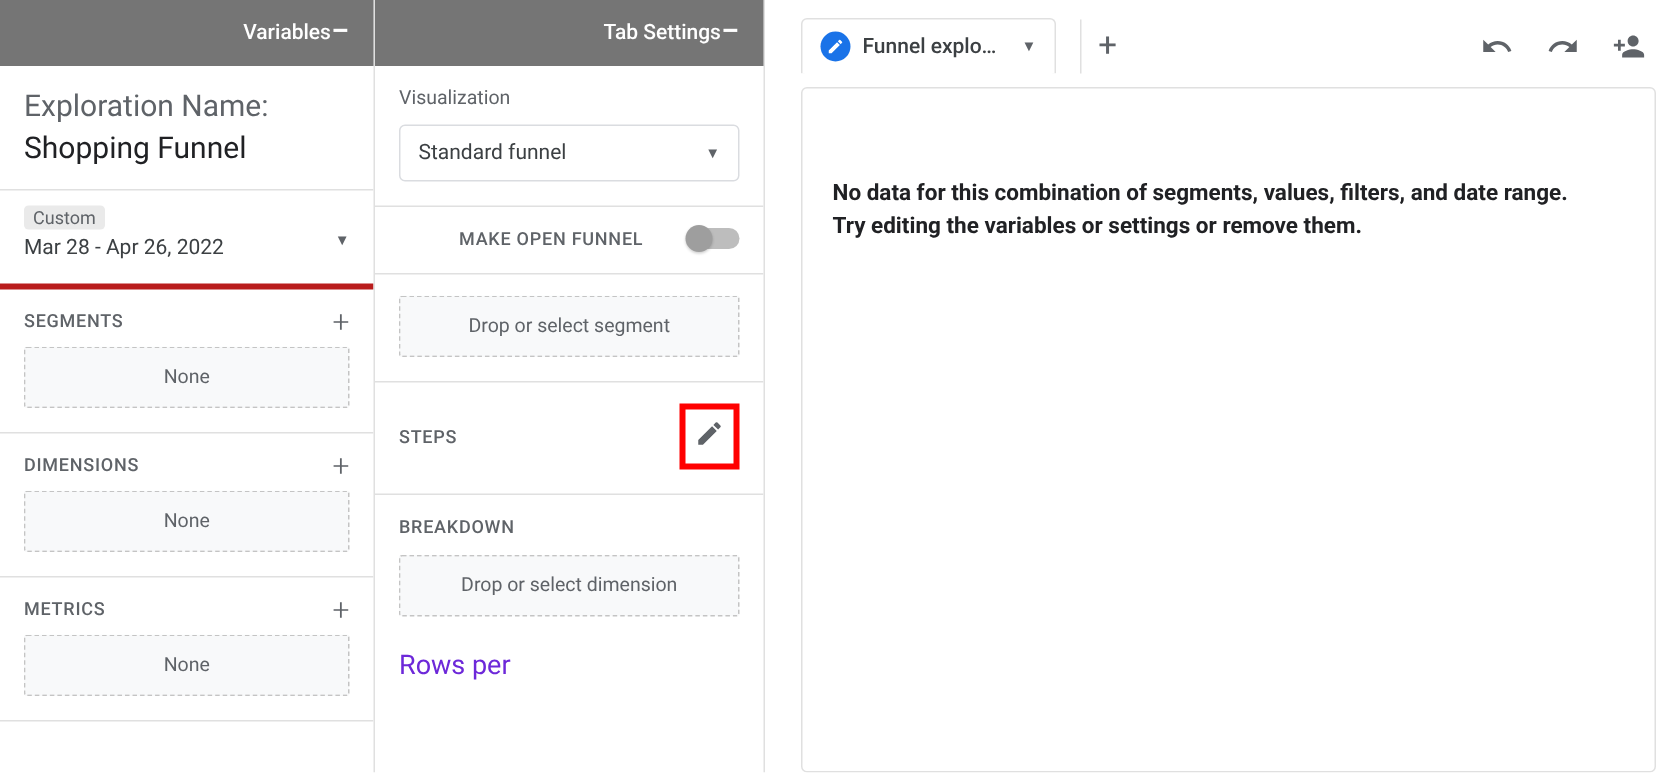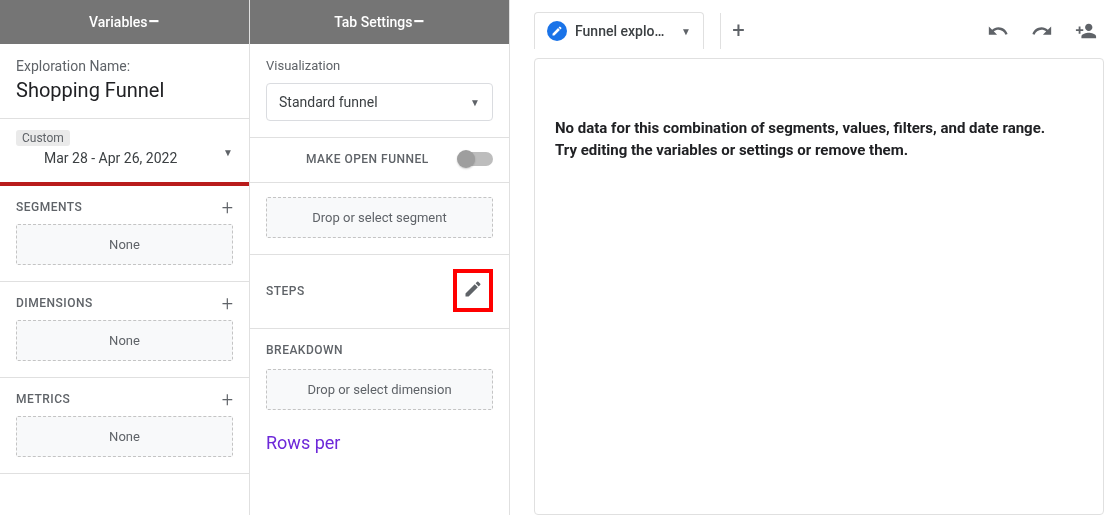--- a/index.html
+++ b/index.html
@@ -3,32 +3,32 @@
   <meta charset="utf-8">
   <style>
     * { box-sizing: border-box; margin: 0; padding: 0; }
     body { font-family: Roboto, Arial, sans-serif; font-size: 14px; color: #3c4043; width: 1116px; height: 515px; overflow: hidden; background: #fff; }
     .app { display: flex; height: 100%; }
     
     
     .panel { display: flex; flex-direction: column; border-right: 1px solid #e0e0e0; background: #fff; }
     .panel.variables { width: 250px; flex-shrink: 0; }
     .panel.tab-settings { width: 260px; flex-shrink: 0; }
-    .panel-header { background: #757575; color: #fff; font-weight: 500; font-size: 14px; padding: 14px 32px; display: flex; justify-content: center; align-items: center; }
+    .panel-header { background: #757575; color: #fff; font-weight: 500; font-size: 14px; padding: 14px 16px; display: flex; justify-content: flex-end; align-items: center; }
     .panel-header .minus { font-size: 22px; line-height: 10px; cursor: pointer; color: #fff; }
     .panel-body { overflow-y: auto; flex: 1; }
     
     
     .exp-name-block { padding: 14px 16px 16px; border-bottom: 1px solid #e0e0e0; }
-    .exp-name-label { color: #5f6368; font-size: 14px; margin-bottom: 4px; }
+    .exp-name-label { color: #5f6368; font-size: 20px; margin-bottom: 4px; }
     .exp-name-value { color: #202124; font-size: 20px; }
     
     .date-block { padding: 10px 16px 16px; border-bottom: 4px solid #b91c1c; position: relative; }
     .date-custom { display: inline-block; background: #eaeaea; color: #5f6368; font-size: 12px; padding: 1px 6px; border-radius: 3px; margin-bottom: 4px; }
-    .date-range { color: #3c4043; font-size: 14px; margin-left: 28px; }
+    .date-range { color: #3c4043; font-size: 14px; }
     .date-caret { position: absolute; right: 16px; top: 28px; color: #5f6368; font-size: 10px; }
     
     .section { padding: 14px 16px 16px; border-bottom: 1px solid #e0e0e0; }
     .section-header { display: flex; justify-content: space-between; align-items: center; margin-bottom: 10px; }
     .section-label { color: #5f6368; font-size: 12px; font-weight: 500; letter-spacing: 0.5px; }
     .plus-btn { color: #5f6368; font-size: 20px; line-height: 14px; cursor: pointer; font-weight: 300; }
     
     .drop-box { border: 1px dashed #c4c4c4; background: #f8f9fa; text-align: center; padding: 12px 8px; color: #5f6368; font-size: 13px; cursor: pointer; border-radius: 2px; }
     
     

